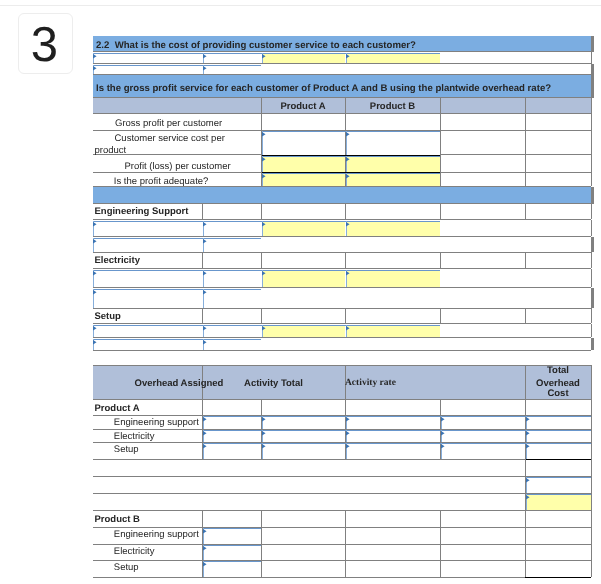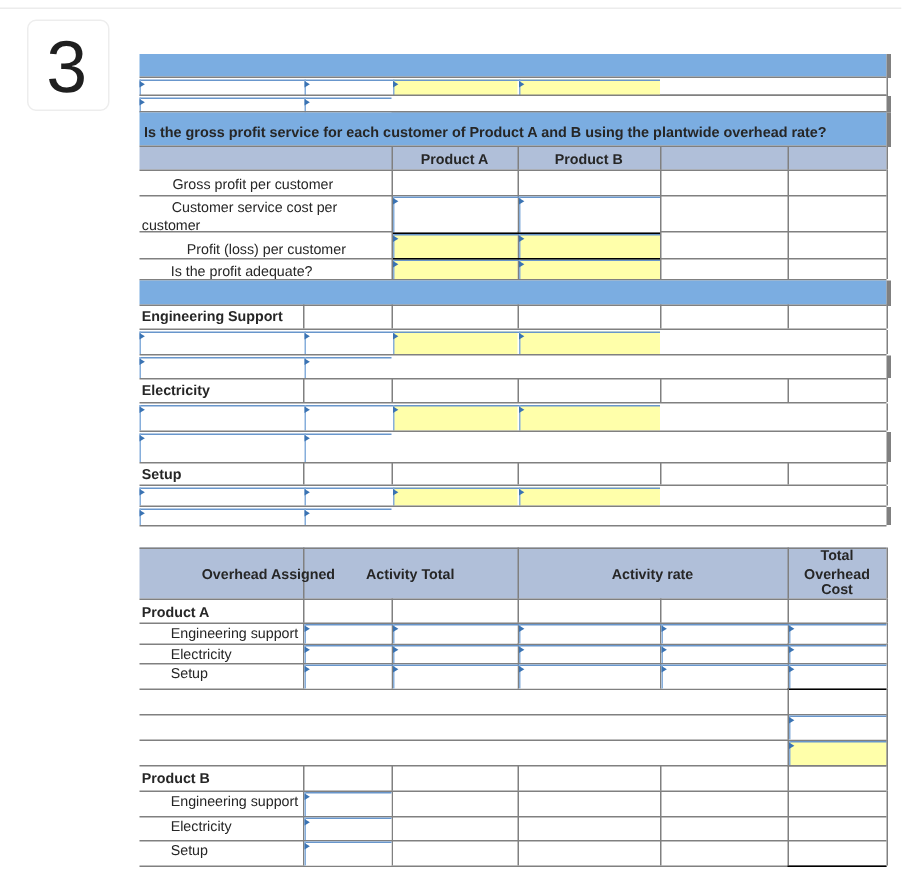--- a/index.html
+++ b/index.html
@@ -40,20 +40,21 @@
 
 <div id="page">
   <div class="topline"></div>
   <div id="numbox">
     <span>3</span>
   </div>
   <div id="sheet">
 
       <div class="fill f-blue" style="left:93px;top:36px;width:498px;height:15px;"></div>
       <div class="vl2" style="left:591px;top:36px;height:16px;"></div>
+      <div class="tx bold" style="left:96px;top:39.5px;font-size:9.6px;">2.2  What is the cost of providing customer service to each customer?</div>
       <div class="hl" style="left:93px;top:51px;width:498px;"></div>
       <div class="fill f-wht" style="left:94px;top:53px;width:108px;height:11px;"></div>
       <div class="fill f-wht" style="left:203px;top:53px;width:58px;height:11px;"></div>
       <div class="fill f-yel" style="left:262px;top:53px;width:83px;height:11px;"></div>
       <div class="fill f-yel" style="left:346px;top:53px;width:94px;height:11px;"></div>
       <div class="hli" style="left:93px;top:53px;width:347px;"></div>
       <div class="vli" style="left:93px;top:53px;height:11px;"></div>
       <svg class="mk" viewBox="0 0 3.6 4.4" style="left:93.4px;top:53.7px;">
         <path d="M0 0 L3.6 2.2 L0 4.4 Z" fill="#3a73b3"></path>
       </svg>
@@ -118,21 +119,21 @@
       <div class="vl" style="left:440px;top:154px;height:18px;"></div>
       <div class="vl" style="left:525px;top:154px;height:18px;"></div>
       <div class="vl" style="left:591px;top:154px;height:18px;"></div>
       <div class="vl" style="left:261px;top:172px;height:14px;"></div>
       <div class="vl" style="left:345px;top:172px;height:14px;"></div>
       <div class="vl" style="left:440px;top:172px;height:14px;"></div>
       <div class="vl" style="left:525px;top:172px;height:14px;"></div>
       <div class="vl" style="left:591px;top:172px;height:14px;"></div>
       <div class="tx" style="left:115px;top:118px;">Gross profit per customer</div>
       <div class="tx" style="left:114.5px;top:133px;">Customer service cost per</div>
-      <div class="tx" style="left:94.5px;top:145.3px;">customer</div>
+      <div class="tx" style="left:94.5px;top:145.3px;">product</div>
       <div class="tx" style="left:124.5px;top:161px;">Profit (loss) per customer</div>
       <div class="tx" style="left:113.8px;top:176px;">Is the profit adequate?</div>
       <div class="fill f-wht" style="left:262px;top:131px;width:83px;height:24px;"></div>
       <div class="fill f-wht" style="left:346px;top:131px;width:94px;height:24px;"></div>
       <div class="hli" style="left:262px;top:131px;width:178px;"></div>
       <div class="vli" style="left:262px;top:131px;height:24px;"></div>
       <svg class="mk" viewBox="0 0 3.6 4.4" style="left:262.4px;top:131.7px;">
         <path d="M0 0 L3.6 2.2 L0 4.4 Z" fill="#3a73b3"></path>
       </svg>
       <div class="vli" style="left:346px;top:131px;height:24px;"></div>
@@ -300,21 +301,21 @@
       <div class="vl2" style="left:591px;top:338px;height:12px;"></div>
       <div class="fill f-grey" style="left:93px;top:365px;width:498px;height:34px;"></div>
       <div class="hl" style="left:93px;top:365px;width:498px;"></div>
       <div class="hl" style="left:93px;top:399px;width:498px;"></div>
       <div class="vl" style="left:202px;top:365px;height:34px;"></div>
       <div class="vl" style="left:345px;top:365px;height:34px;"></div>
       <div class="vl" style="left:525px;top:365px;height:34px;"></div>
       <div class="vl" style="left:591px;top:365px;height:34px;"></div>
       <div class="tx bold" style="left:94.5px;top:378px;padding-left:40px;">Overhead Assigned</div>
       <div class="tx bold" style="left:202px;top:378px;width:143px;text-align:center;">Activity Total</div>
-      <div class="tx bold" style="left:345px;top:378px;width:180px;text-align:center;">Activity rate</div>
+      <div class="tx bold" style="left:345px;top:378px;width:180px;text-align:left;font-family:Liberation Serif, serif;">Activity rate</div>
       <div class="tx bold" style="left:525px;top:365.4px;width:66px;text-align:center;">Total</div>
       <div class="tx bold" style="left:525px;top:377.6px;width:66px;text-align:center;">Overhead</div>
       <div class="tx bold" style="left:525px;top:388.1px;width:66px;text-align:center;">Cost</div>
       <div class="hl" style="left:93px;top:415px;width:498px;"></div>
       <div class="tx bold" style="left:94.5px;top:402.8px;">Product A</div>
       <div class="vl" style="left:202px;top:399px;height:16px;"></div>
       <div class="vl" style="left:261px;top:399px;height:16px;"></div>
       <div class="vl" style="left:345px;top:399px;height:16px;"></div>
       <div class="vl" style="left:440px;top:399px;height:16px;"></div>
       <div class="vl" style="left:525px;top:399px;height:16px;"></div>

